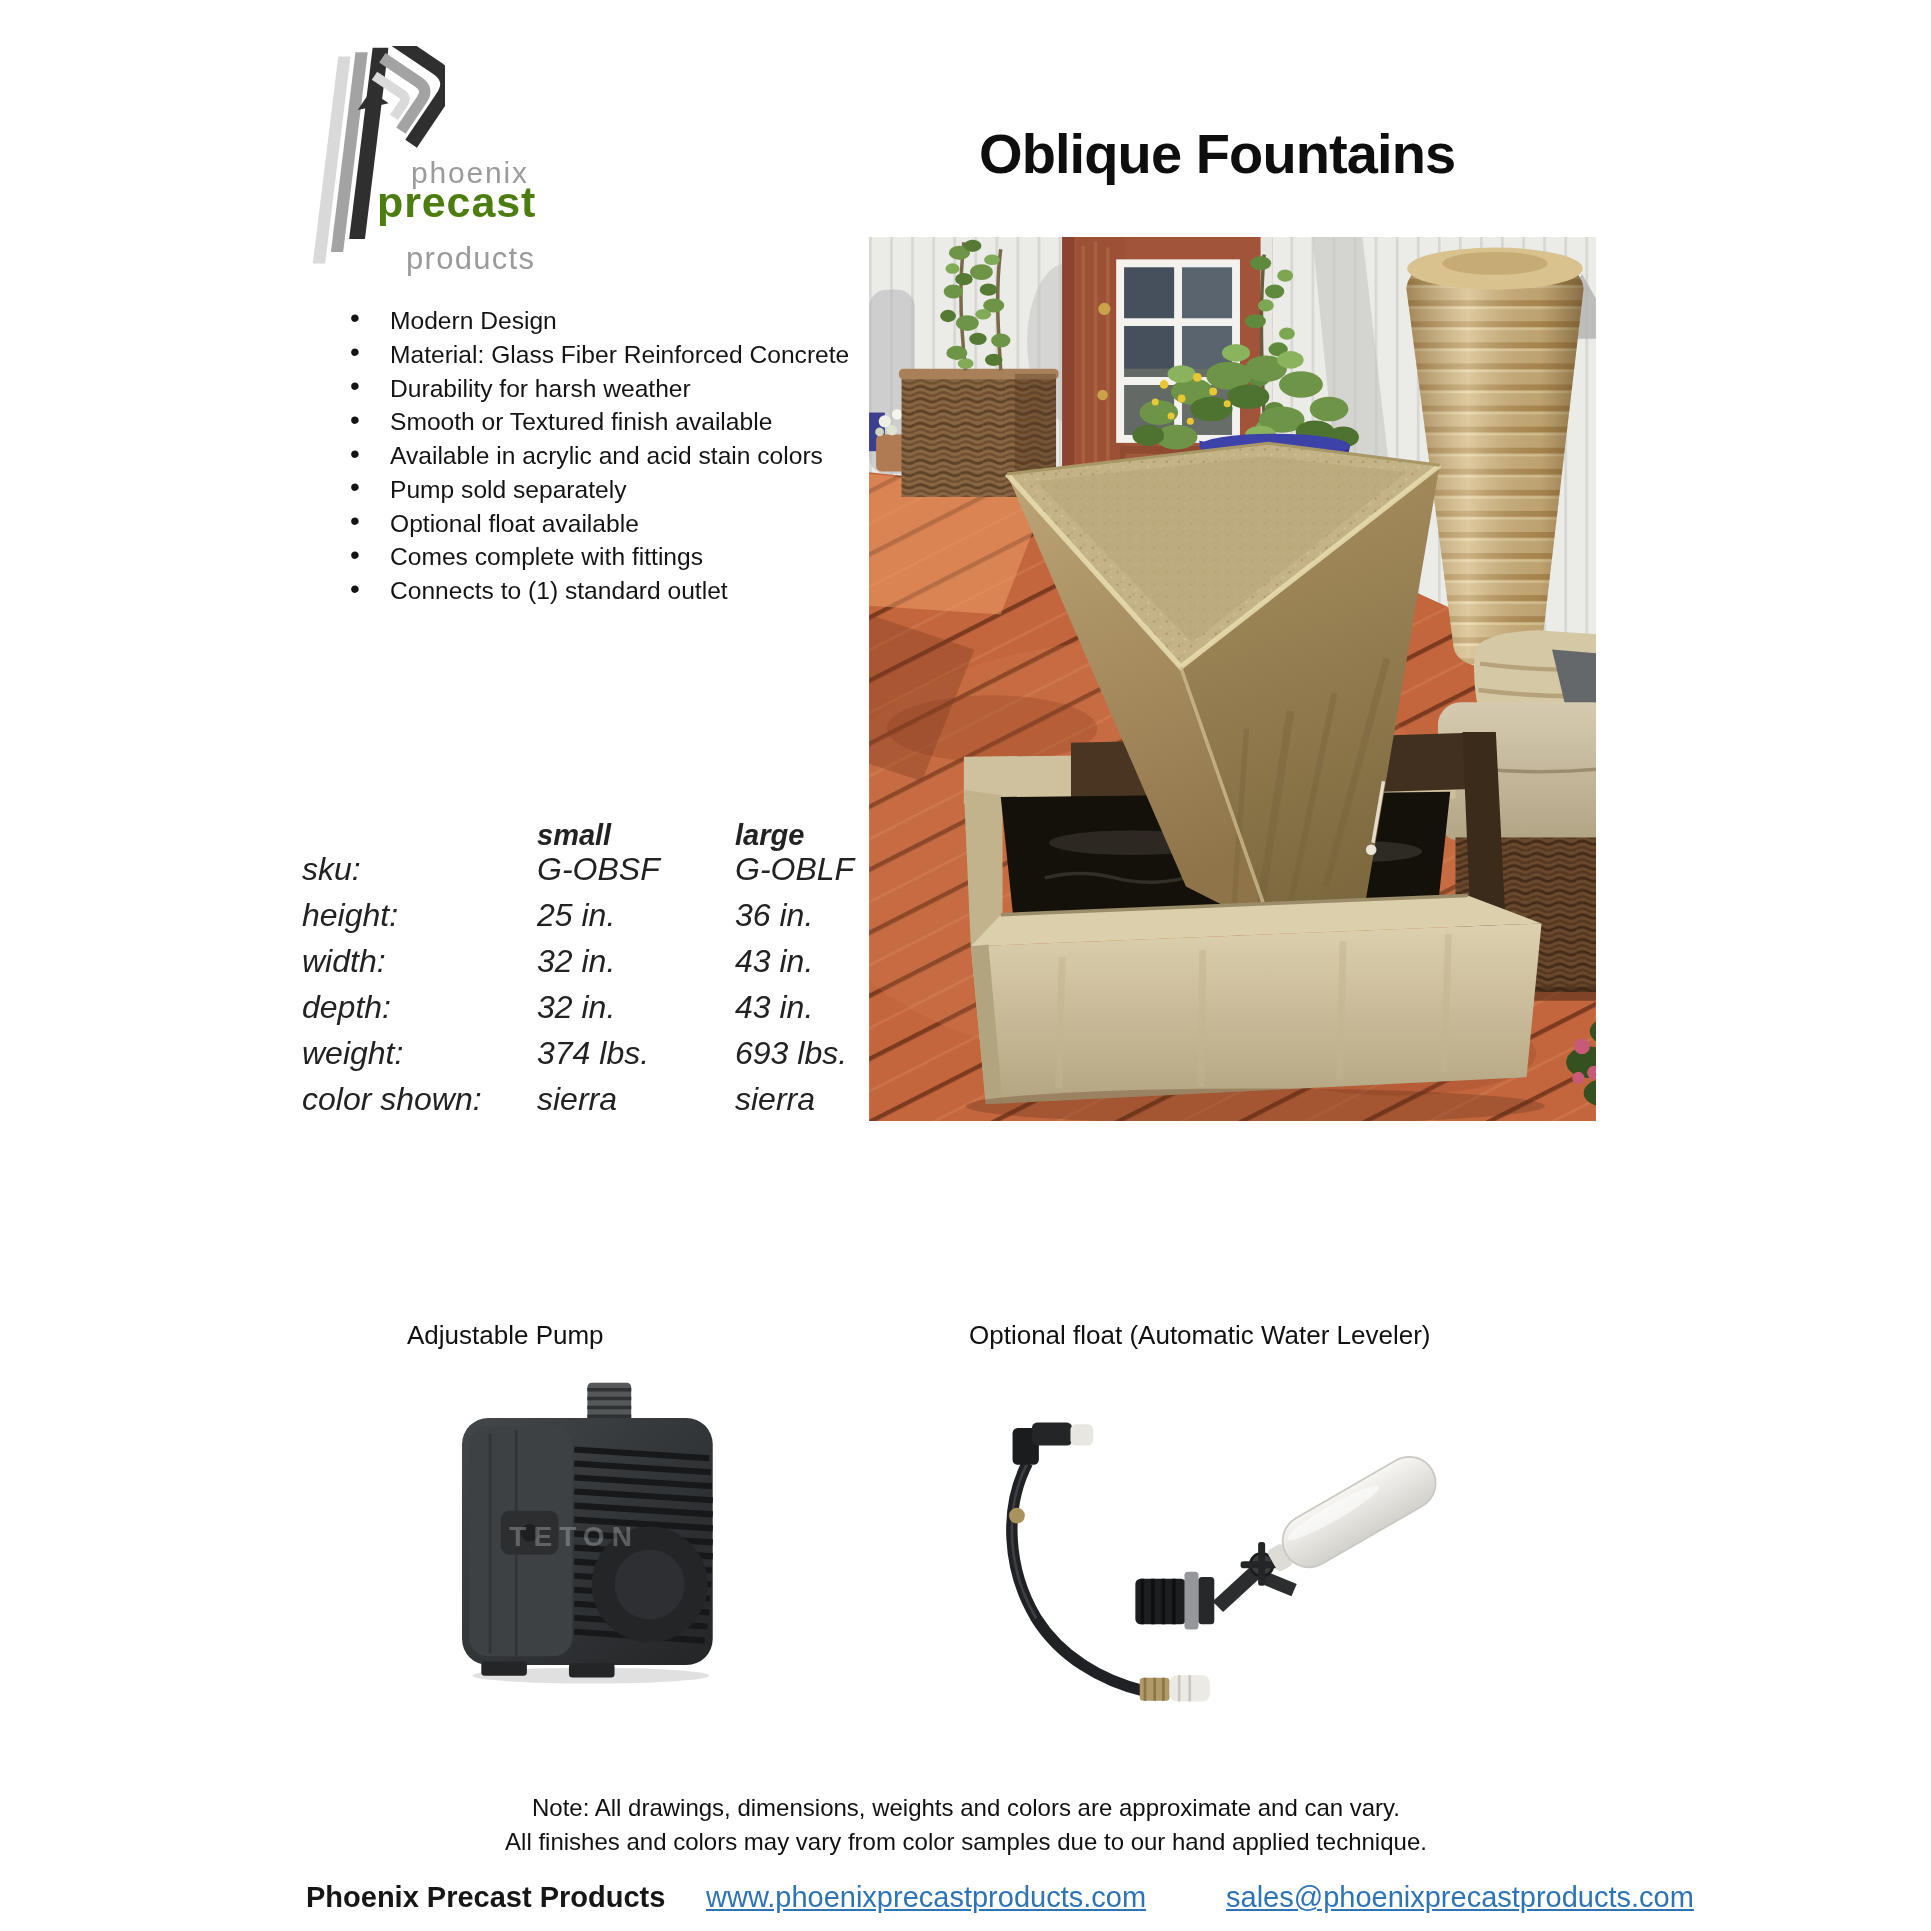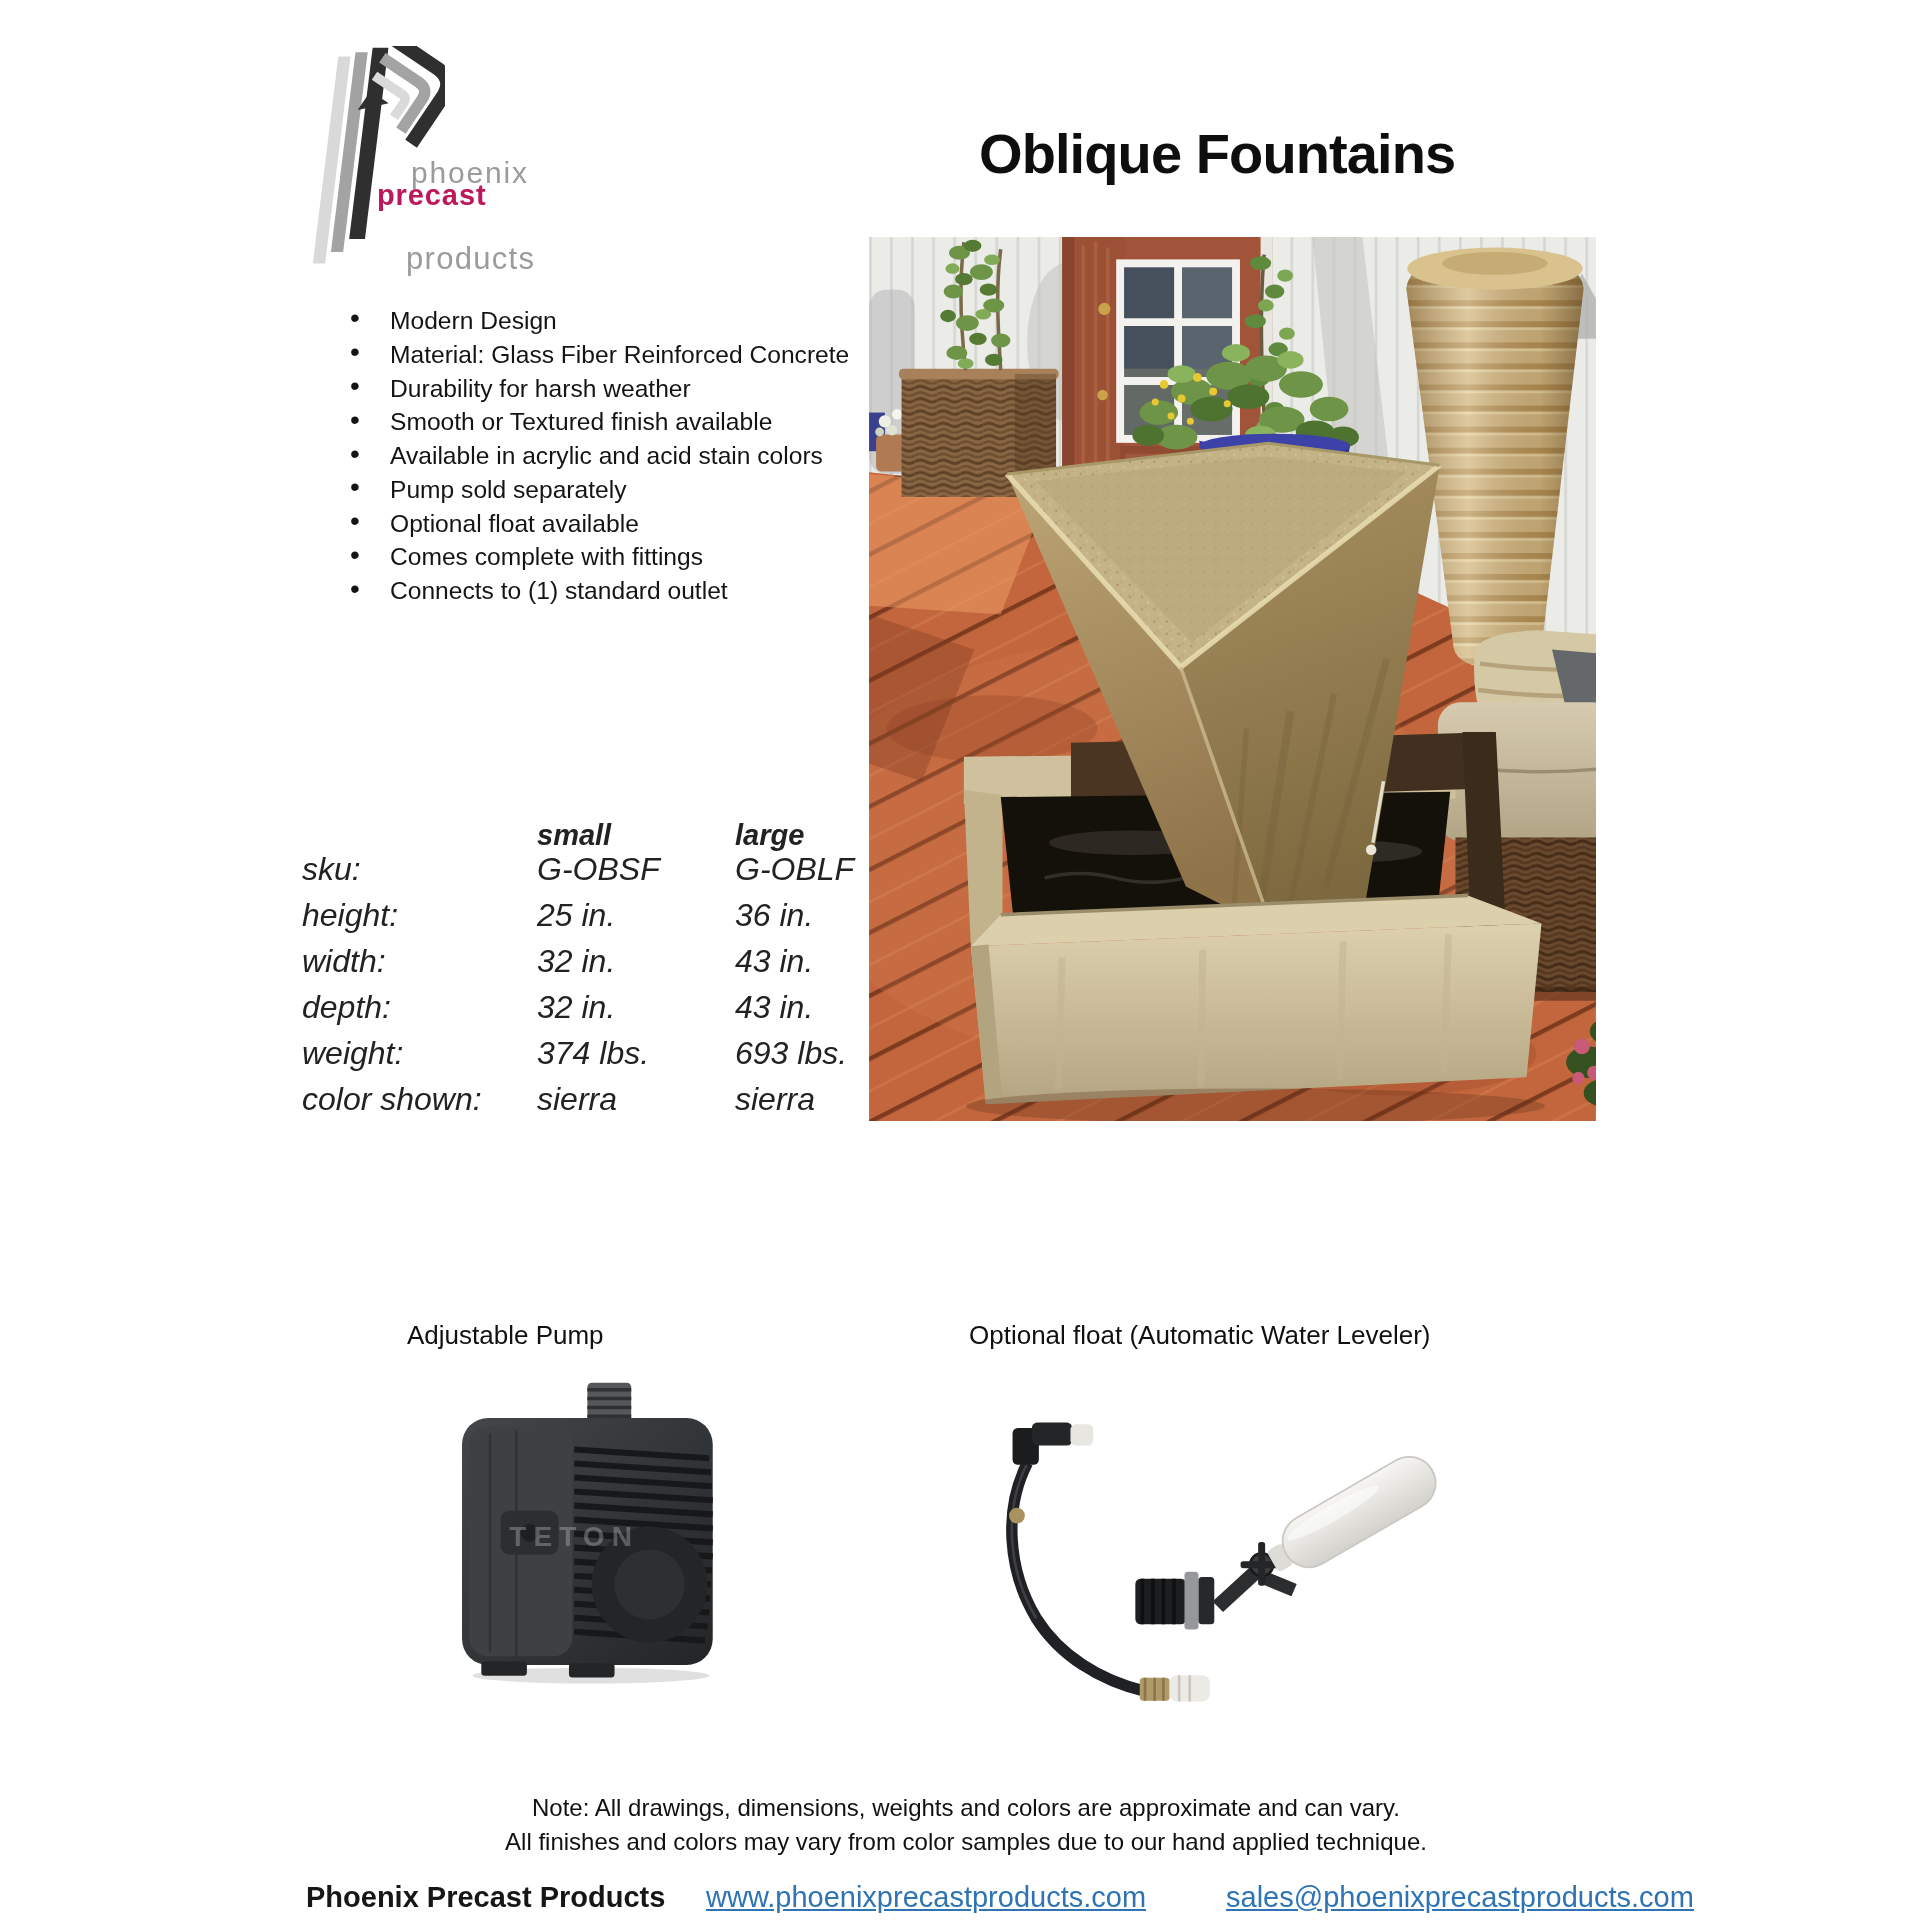--- a/index.html
+++ b/index.html
@@ -4,21 +4,21 @@
 <title>Spec Sheet</title>
 <style>
   html,body{margin:0;padding:0;background:#ffffff;}
   .page{position:relative;width:1931px;height:1931px;background:#ffffff;overflow:hidden;
         font-family:"Liberation Sans",sans-serif;color:#1a1a1a;padding-left:28px;}
   .abs{position:absolute;}
 
   
   .logo-word{position:absolute;line-height:1;}
   .lw-phoenix{left:411px;top:158px;font-size:30px;color:#9b9b9b;letter-spacing:1.8px;}
-  .lw-precast{left:377px;top:181px;font-size:29px;font-weight:700;color:#be185d;letter-spacing:0.9px;}
+  .lw-precast{left:377px;top:181px;font-size:43px;font-weight:700;color:#4d7c0f;letter-spacing:0.9px;}
   .lw-products{left:406px;top:223px;font-size:31px;color:#9b9b9b;letter-spacing:1.3px;margin-top:20px;}
 
   
   .page-title{left:979px;top:121px;width:500px;text-align:left;
               font-size:56px;font-weight:700;color:#0e0e0e;letter-spacing:-0.9px;}
 
   
   .features{left:390px;top:309px;width:527px;list-style:none;margin:0;padding:0;}
   .features li{position:relative;font-size:24.6px;line-height:24.6px;margin-bottom:9.2px;color:#141414;}
   .features li::before{content:"•";position:absolute;left:-40px;top:-2.6px;font-size:28px;color:#141414;}

